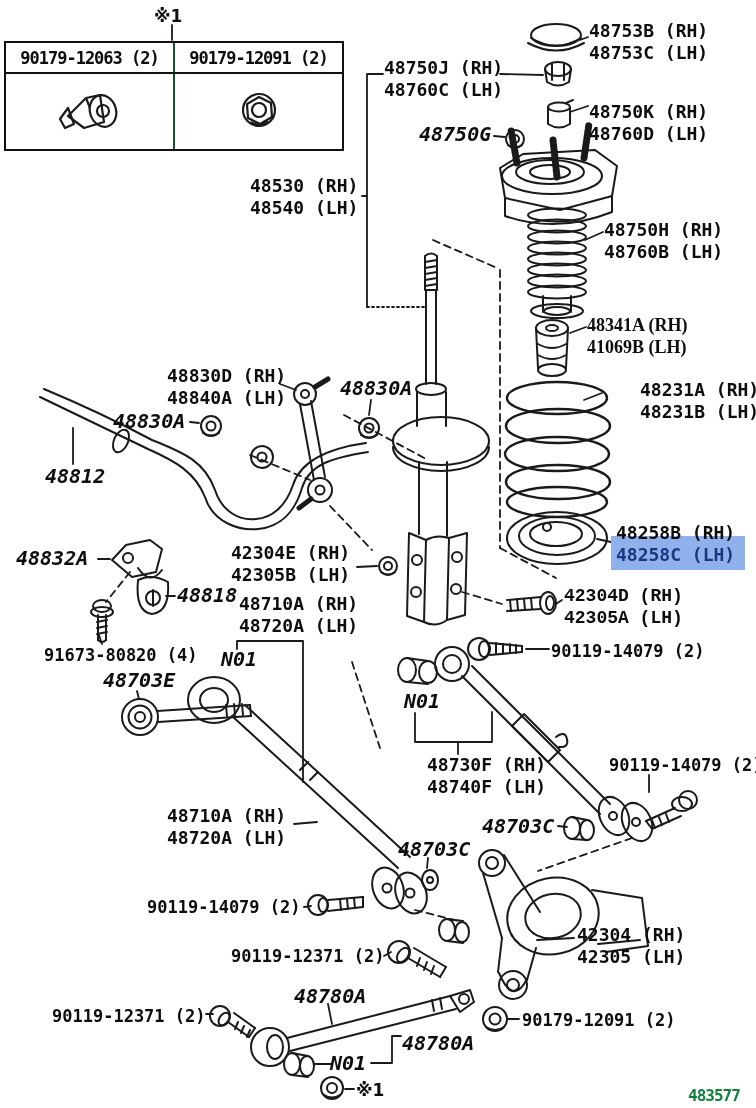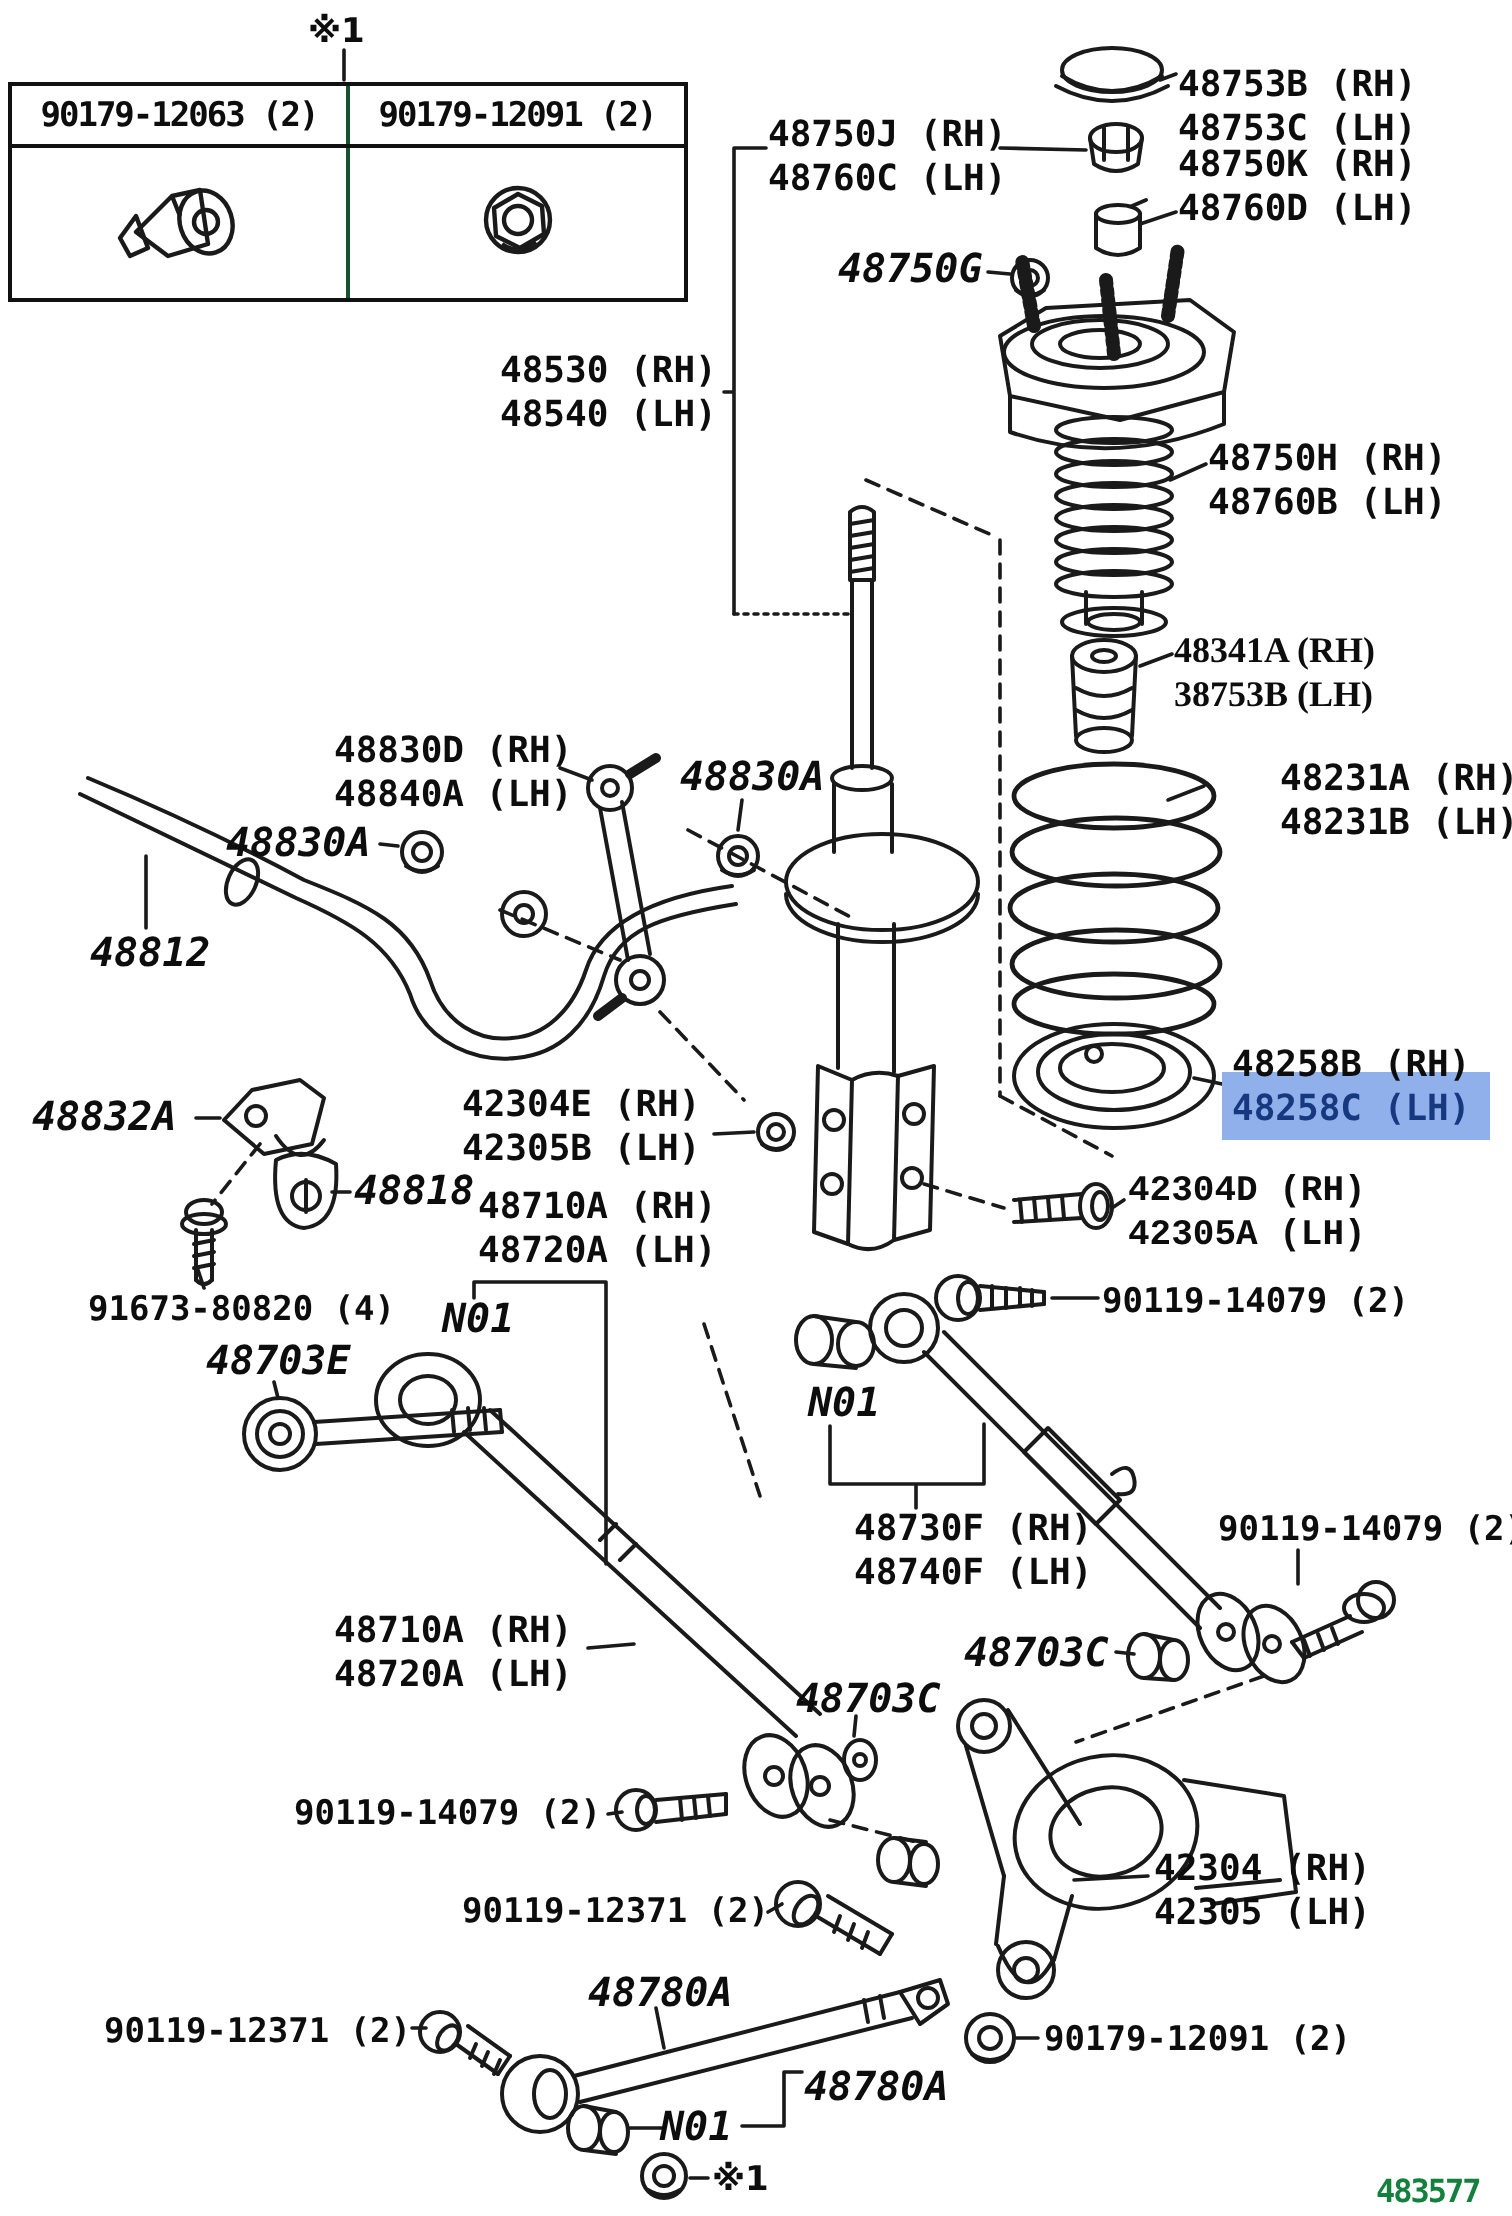--- a/index.html
+++ b/index.html
@@ -383,42 +383,42 @@
         <path d="M415,910 L462,922"></path>
       </g>
     </g>
   </svg>
 
   <div id="labels">
       <div class="plabel" style="left: 384px; top: 57px;">
         <span>48750J (RH)</span>
         <span>48760C (LH)</span>
       </div>
-      <div class="plabel" style="left: 589px; top: 20px; margin-top: 12px;">
+      <div class="plabel" style="left: 589px; top: 20px;">
         <span>48753B (RH)</span>
         <span>48753C (LH)</span>
       </div>
-      <div class="plabel" style="left: 589px; top: 72px;">
+      <div class="plabel" style="left: 589px; top: 101px;">
         <span>48750K (RH)</span>
         <span>48760D (LH)</span>
       </div>
       <div class="plabel lg" style="left: 419px; top: 123px;">
         <span>48750G</span>
       </div>
       <div class="plabel" style="left: 250px; top: 175px;">
         <span>48530 (RH)</span>
         <span>48540 (LH)</span>
       </div>
       <div class="plabel" style="left: 604px; top: 219px;">
         <span>48750H (RH)</span>
         <span>48760B (LH)</span>
       </div>
       <div class="plabel" style="left: 587px; top: 314px; font-family: Liberation Serif, serif;">
         <span>48341A (RH)</span>
-        <span>38753B (LH)</span>
+        <span>41069B (LH)</span>
       </div>
       <div class="plabel" style="left: 596px; top: 379px; margin-left: 44px;">
         <span>48231A (RH)</span>
         <span>48231B (LH)</span>
       </div>
       <div class="plabel" style="left: 167px; top: 365px; text-align: right;">
         <span>48830D (RH)</span>
         <span>48840A (LH)</span>
       </div>
       <div class="plabel lg" style="left: 340px; top: 377px;">

